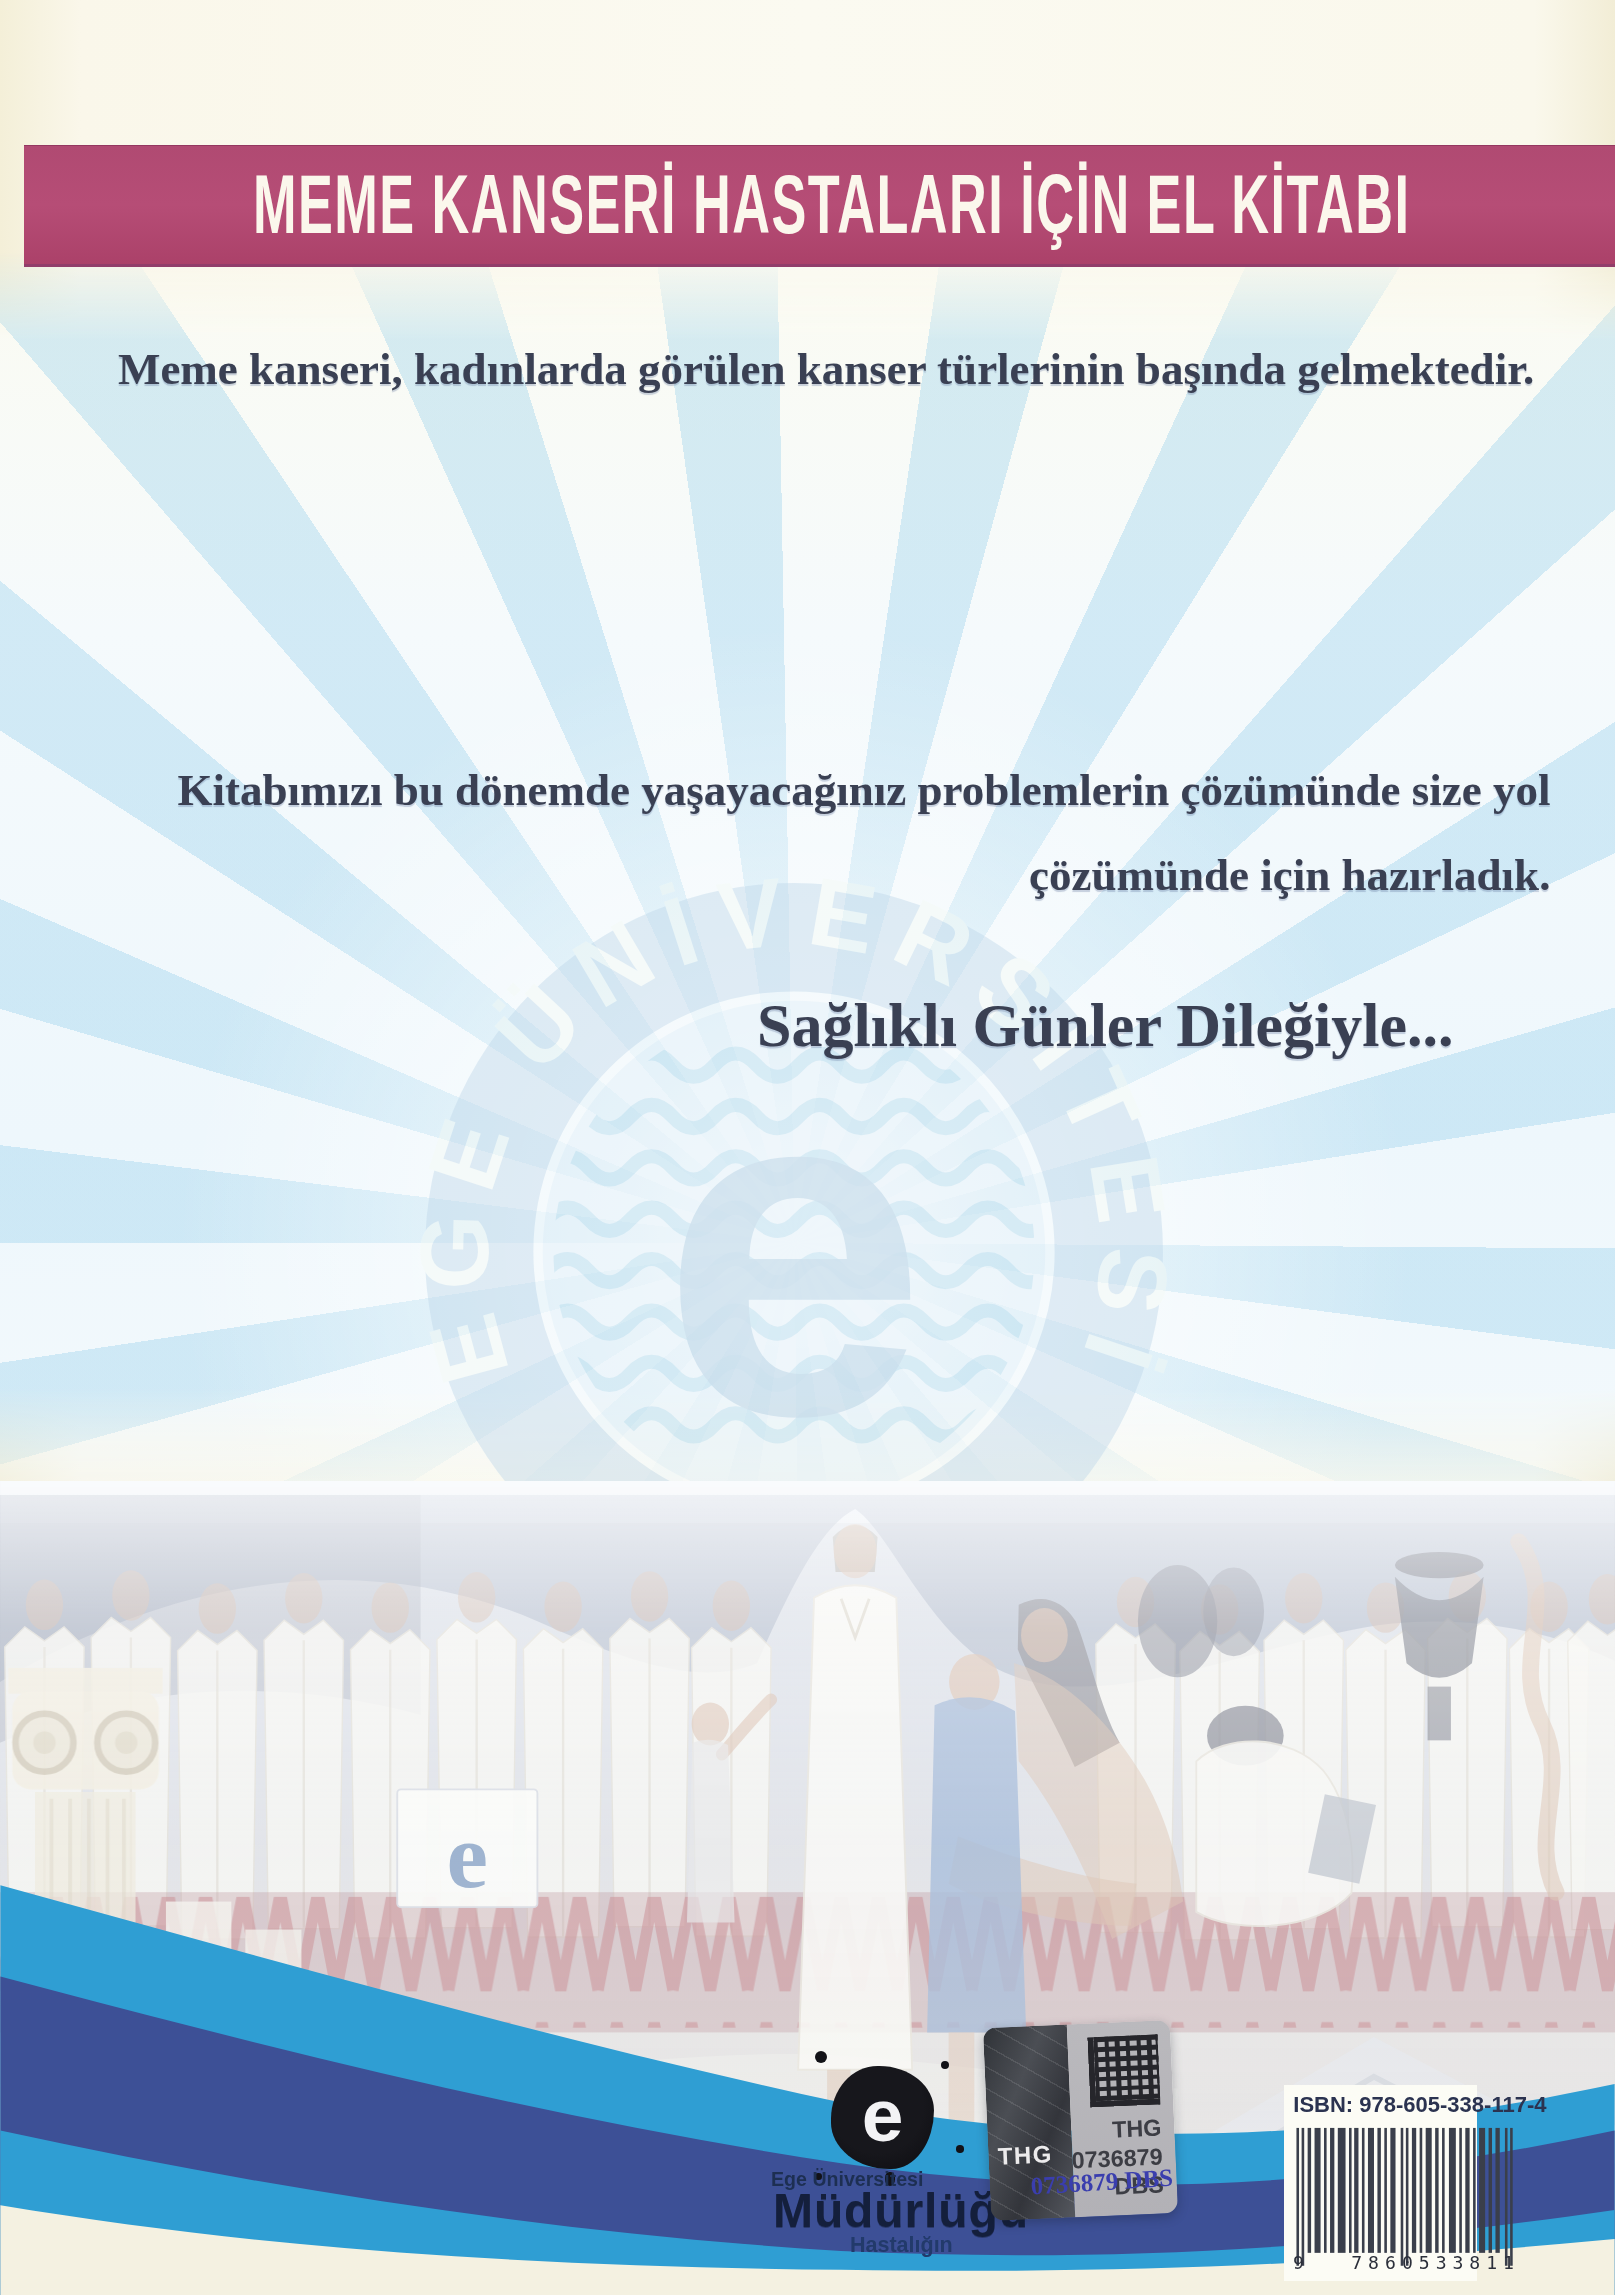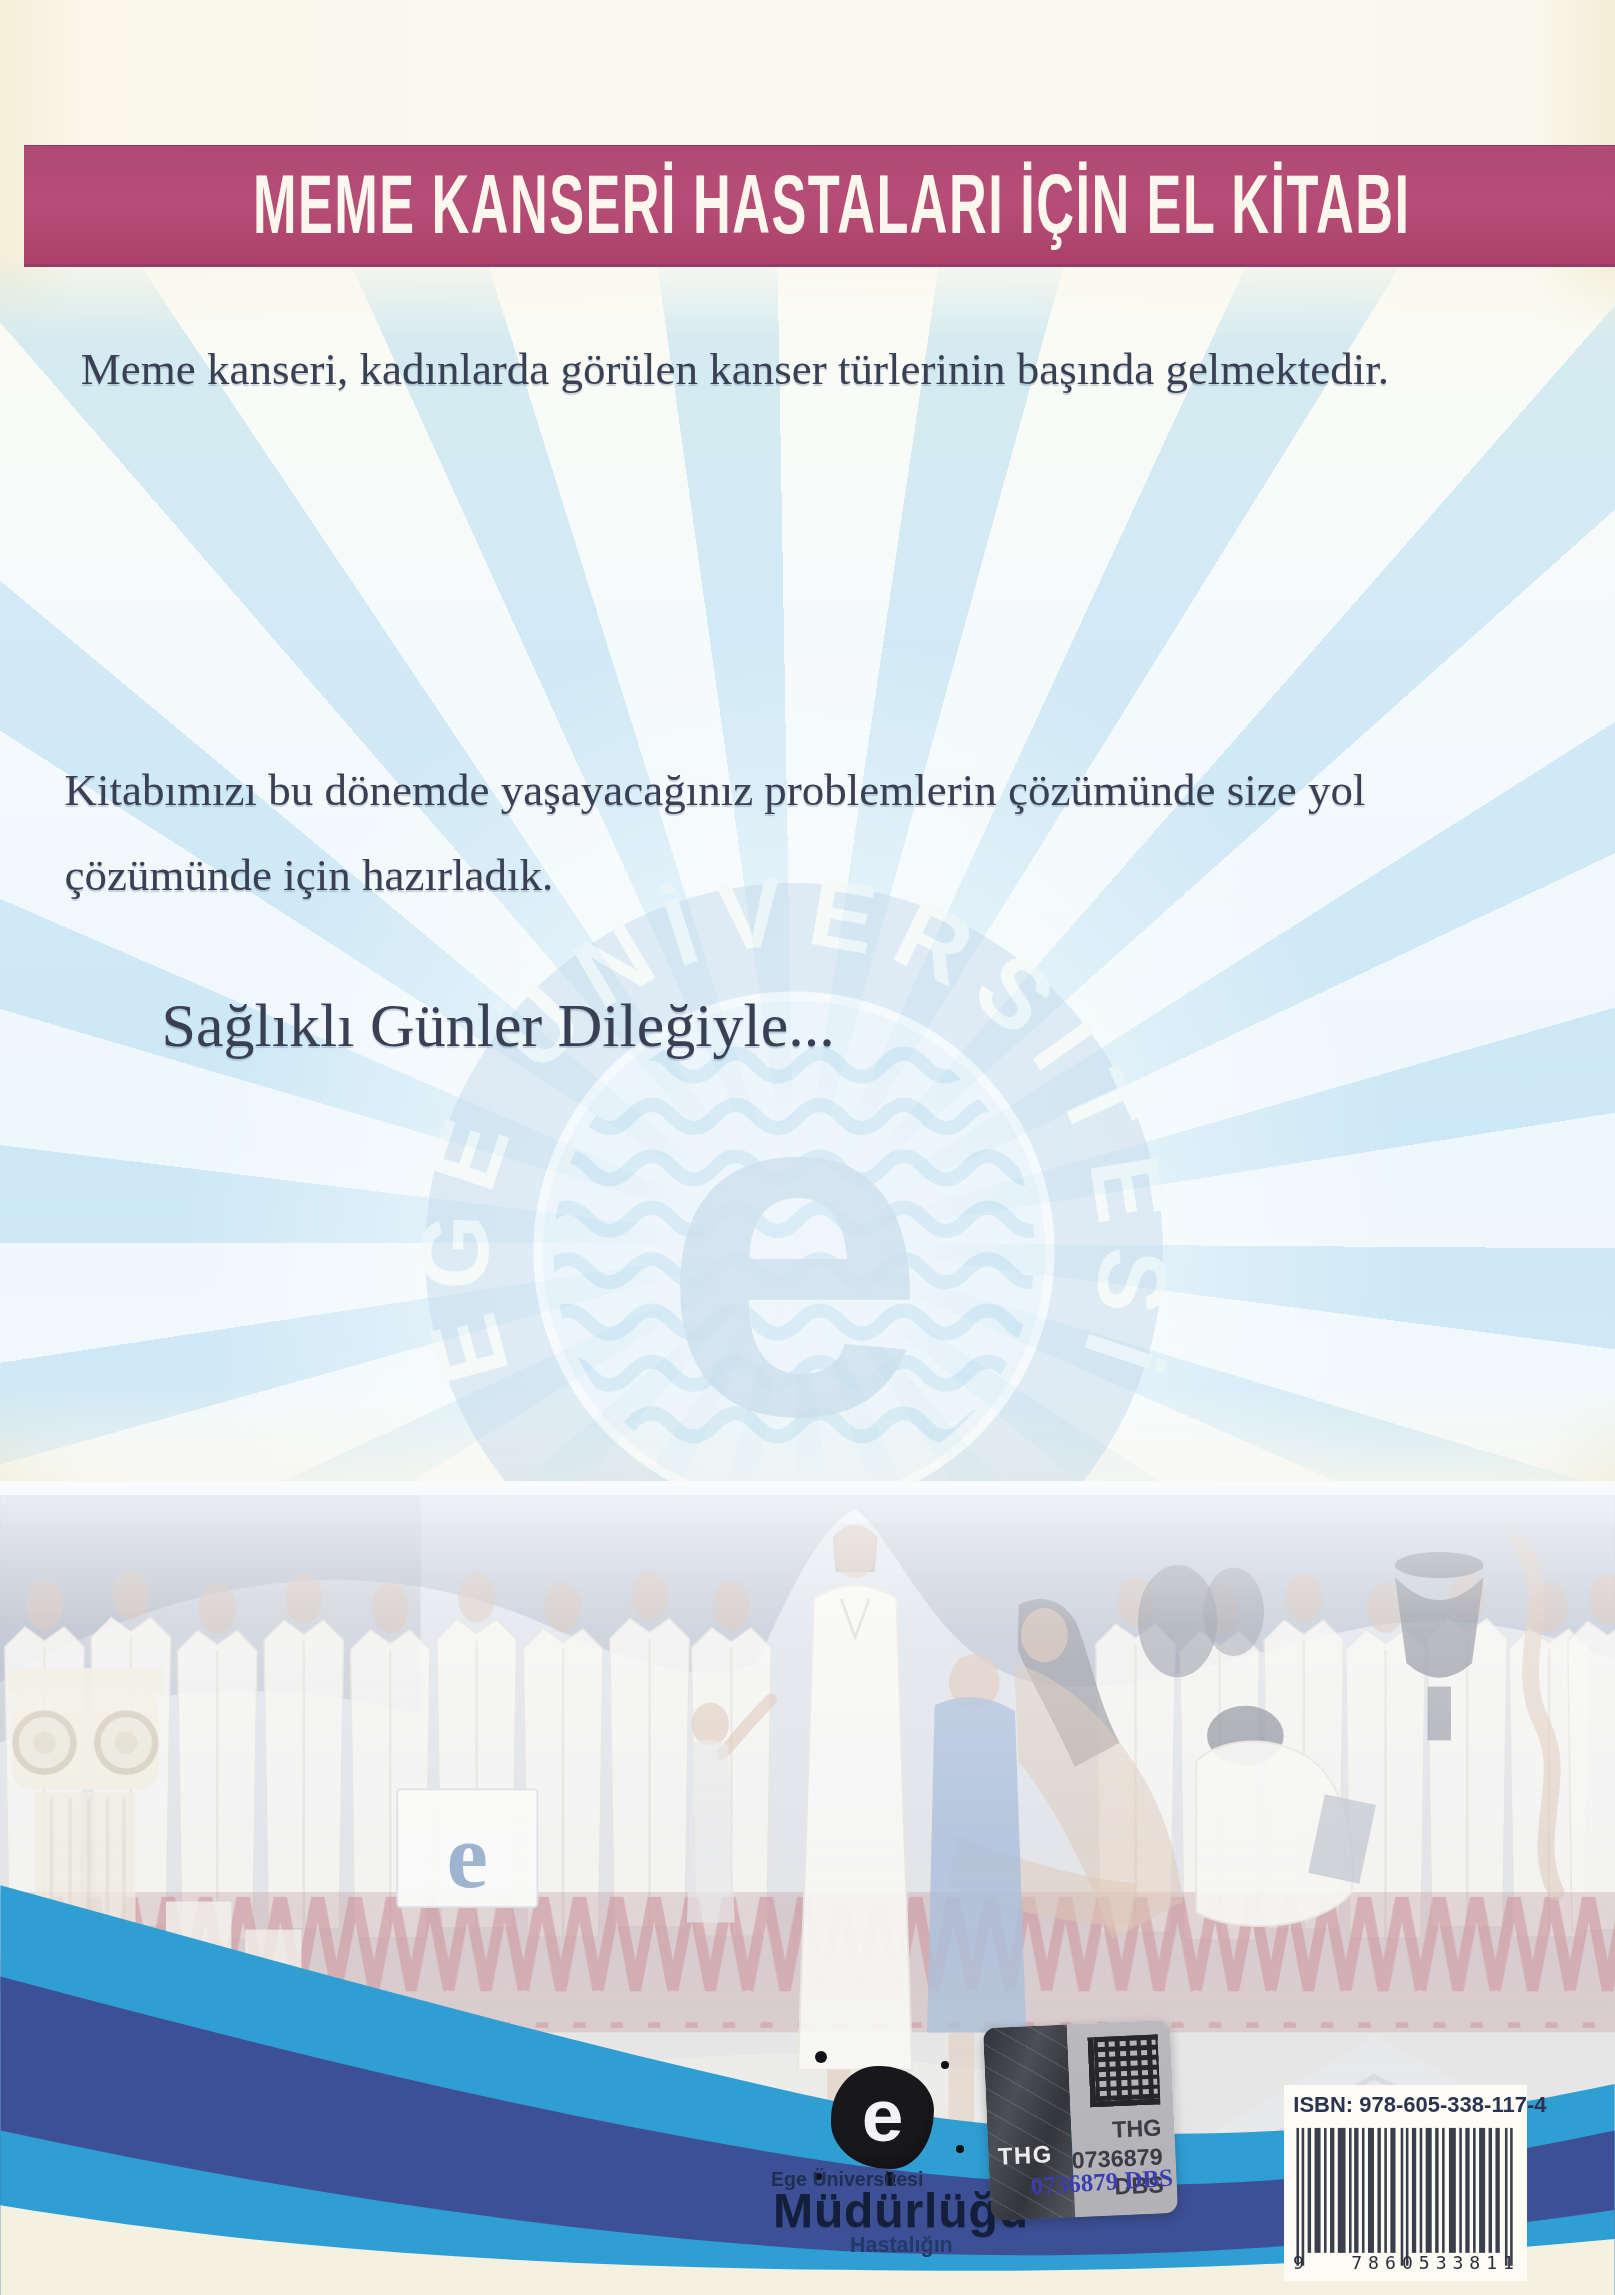--- a/index.html
+++ b/index.html
@@ -30,21 +30,21 @@
     border-bottom:3.3px solid rgba(115,50,100,.5);
     display:flex; align-items:center; justify-content:center;margin-left:24px;
   }
   .banner-title{
     color:#fbf7ec; font-weight:700; font-size:83px; letter-spacing:2.3px;
     white-space:nowrap; transform:scaleX(0.63); transform-origin:center;
   }
 
   
   .para{
-    position:absolute; text-align:left; color:#3a4053; font-weight:400;
+    position:absolute; text-align:right; color:#3a4053; font-weight:700;
     font-family:"Liberation Serif", serif; font-size:45px; line-height:1.88;
     text-shadow:0 1.9px 0.9px rgba(85,105,150,.30);
   }
   .p1{ top:327px;  left:5%;  width:90%; }
   .p2{ top:533px; left:1.5%; width:97%; }
   .p3{ top:748px; left:4%;  width:92%; }
   .p4{ top:967px; left:10%; width:80%; font-size:62px; }
 
   
   .seal{ position:absolute; left:397px; top:869px; width:794px; height:766px; opacity:.42; }
@@ -98,21 +98,21 @@
     border-left:6px solid #26262b; border-bottom:6px solid #26262b;
     border-top:2.3px dashed #26262b; border-right:2.3px dashed #26262b;
   }
   .stk-lines{ position:absolute; right:13px; top:93px; text-align:right; color:#3c3d44; font-size:23.4px; font-weight:700; line-height:1.22; }
   .stk-stamp{
     position:absolute; right:3.7px; bottom:19.6px; color:#3a3eae; font-size:25px; font-weight:700;
     font-family:"Liberation Serif", serif; transform:rotate(-1deg); white-space:nowrap; z-index:3;
   }
 
   
-  .isbnbox{ position:absolute; left:1284px; top:2085px; width:243px; height:196px; background:#fcfcf5; padding:6.5px 9.3px 0 9.3px; }
+  .isbnbox{ position:absolute; left:1284px; top:2085px; width:193px; height:196px; background:#fcfcf5; padding:6.5px 9.3px 0 9.3px; }
   .isbn-label{ font-size:22px; font-weight:700; color:#2b3350; white-space:nowrap; }
   .isbn-bars{ display:block; margin-top:4.7px; }
 
   [data-name]{ box-sizing:border-box; }
 </style>
 </head>
 <body>
 
 <div class="page" data-name="book-back-cover">
 

